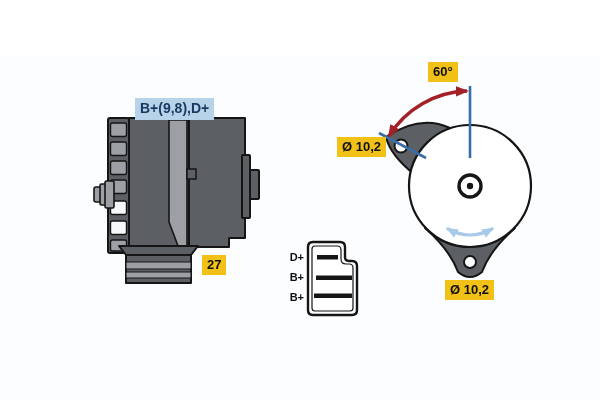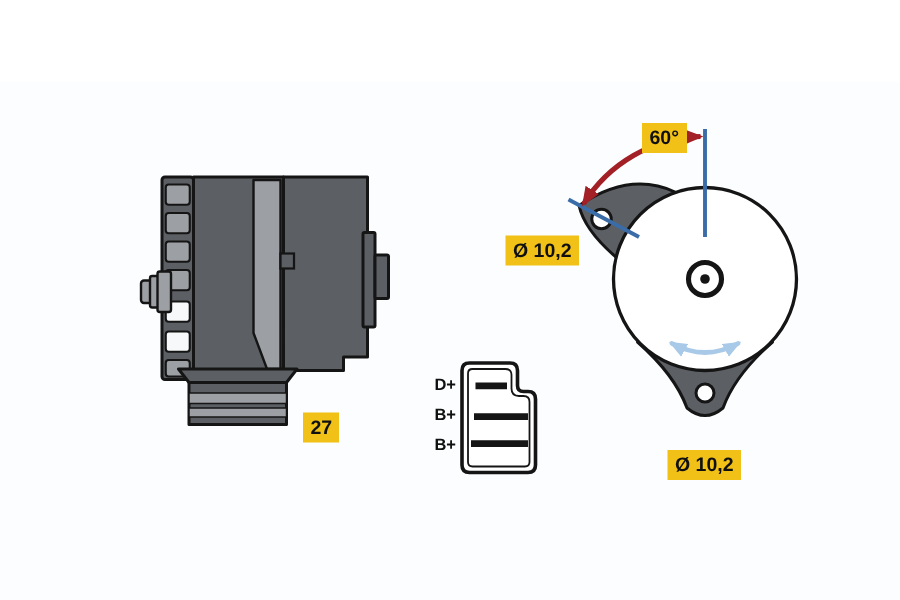--- a/index.html
+++ b/index.html
@@ -21,21 +21,21 @@
   .stage{
     position:relative;width:600px;height:400px;overflow:hidden;
     background:linear-gradient(var(--canvas-top) 0 55px, var(--canvas-main) 55px 100%);
     font-family:"Liberation Sans", sans-serif;
   }
   .stage svg{position:absolute;left:0;top:0;}
   .lbl{
     position:absolute;font-weight:bold;font-size:13px;line-height:1.25;
     padding:2px 5px;white-space:nowrap;color:var(--label-text);
   }
-  .lbl-yellow{background:var(--label-yellow-bg);margin-top:20px;}
+  .lbl-yellow{background:var(--label-yellow-bg);}
   .lbl-blue{background:var(--label-blue-bg);color:var(--label-blue-text);font-size:14px;}
   .pin-label{
     position:absolute;font-weight:bold;font-size:11px;color:var(--label-text);
     width:23px;text-align:right;
   }
   
   .dark{fill:var(--body-dark);stroke:var(--outline);stroke-width:2;stroke-linejoin:round;}
   .dark-thin{fill:var(--body-dark);stroke:var(--outline);stroke-width:1.5;}
   .light{fill:var(--body-light);stroke:var(--outline);stroke-width:1.6;stroke-linejoin:round;}
   .light-noline{fill:var(--body-light);stroke:var(--outline);stroke-width:1;}
@@ -125,20 +125,21 @@
 
       <line class="blue-line" x1="470" y1="86" x2="470" y2="158"></line>
       <line class="blue-line" x1="379" y1="133" x2="426" y2="158"></line>
 
       <path class="red-arc" d="M 467 91 A 95 95 0 0 0 389 136" marker-start="url(#mRed)" marker-end="url(#mRed)"></path>
 
       <path class="rot-arc" d="M 448 229 Q 470 241 492 229" marker-start="url(#mBlue)" marker-end="url(#mBlue)"></path>
     </g>
   </svg>
 
+  <div class="lbl lbl-blue" style="left:135px;top:98px;">B+(9,8),D+</div>
   <div class="lbl lbl-yellow" style="left:202px;top:255px;">27</div>
   <div class="lbl lbl-yellow" style="left:428px;top:62px;">60°</div>
   <div class="lbl lbl-yellow" style="left:337px;top:137px;">Ø 10,2</div>
   <div class="lbl lbl-yellow" style="left:445px;top:280px;">Ø 10,2</div>
 
   <div class="pin-label" style="left:281px;top:251px;">D+</div>
   <div class="pin-label" style="left:281px;top:271px;">B+</div>
   <div class="pin-label" style="left:281px;top:291px;">B+</div>
 </div>
 

